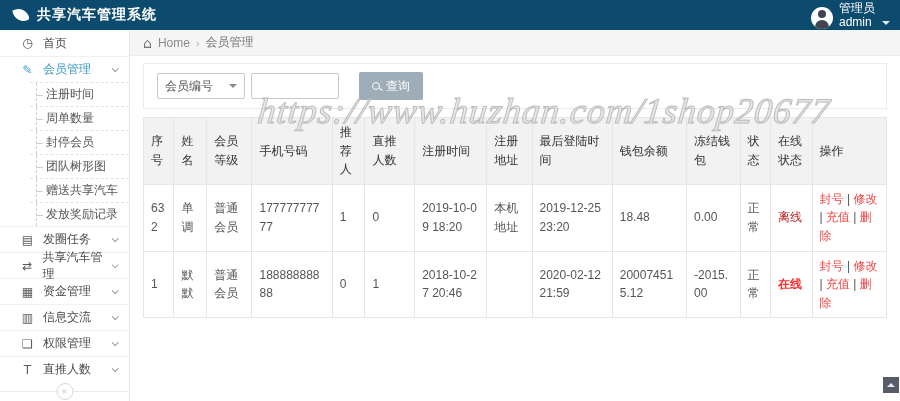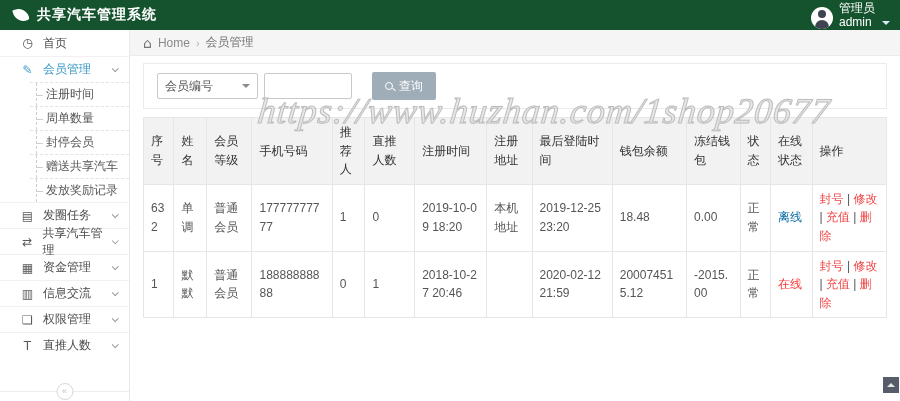--- a/index.html
+++ b/index.html
@@ -2,21 +2,21 @@
 <html><head>
 <meta charset="utf-8">
 <style>
   * { box-sizing: border-box; }
   html,body { margin:0; padding:0; }
   body {
     width:900px; height:401px; overflow:hidden; position:relative;
     font-family:"Liberation Sans","DejaVu Sans",sans-serif; background:#fff;
   }
   
-  .topbar { height:30px; background:#14532d; display:flex; align-items:center;
+  .topbar { height:30px; background:#0c4a6e; display:flex; align-items:center;
     justify-content:space-between; padding:0 10px 0 14px; }
   .brand { color:#fff; font-size:14px; font-weight:bold; display:flex; align-items:center; letter-spacing:1px; }
   .leaf { width:14px; height:14px; background:#fff; border-radius:1px 85% 3px 85%;
     transform:rotate(-18deg); margin-right:9px; }
   .userbox { display:flex; align-items:flex-end; color:#fff; font-size:12px; cursor:pointer; }
   .avatar { width:22px; height:22px; background:#fff; border-radius:50%; position:relative; overflow:hidden; margin-right:6px; }
   .avatar::before { content:""; position:absolute; top:3px; left:7px; width:8px; height:8px; background:#3f4450; border-radius:50%; }
   .avatar::after { content:""; position:absolute; top:13px; left:4px; width:14px; height:10px; background:#3f4450; border-radius:7px 7px 0 0; }
   .usertext { line-height:1.2; }
   .tb-caret { width:0; height:0; border:4px solid transparent; border-top-color:#d9ecf5; margin:4px 0 0 7px; }
@@ -44,21 +44,21 @@
   
   .main { flex:1; position:relative; background:#fff; }
   .breadcrumb { height:26px; background:#f5f5f5; border-bottom:1px solid #ececec;
     display:flex; align-items:center; padding:0 13px; color:#8a8a8a; font-size:12px; }
   .home-icon { font-size:14px; color:#777; margin-right:6px; font-family:"DejaVu Sans",sans-serif; }
   .crumb-home { color:#8a8a8a; }
   .crumb-sep { color:#b0b0b0; margin:0 6px; font-size:11px; }
   .crumb-current { color:#767676; }
   .content { padding:7px 13px; }
   .search-card { border:1px solid #ebebeb; padding:8px 13px; display:flex; align-items:center; }
-  .filter-select { width:101px; height:26px; border:1px solid #c9c9c9; border-radius:2px;
+  .filter-select { width:88px; height:26px; border:1px solid #c9c9c9; border-radius:2px;
     display:flex; align-items:center; justify-content:space-between; padding:0 7px;
     font-size:12px; color:#555; background:#fff; cursor:pointer; }
   .select-caret { width:0; height:0; border:4px solid transparent; border-top-color:#8a8a8a; margin-top:4px; }
   .search-input { width:88px; height:26px; border:1px solid #c9c9c9; border-radius:2px;
     margin-left:6px; padding:0 5px; font-size:12px; outline:none; }
   .search-btn { margin-left:20px; height:28px; padding:0 13px; background:#9fadb8; color:#fff;
     border:none; border-radius:2px; font-size:12px; display:flex; align-items:center; cursor:pointer; }
   .mag-icon { width:8px; height:8px; border:1.5px solid #fff; border-radius:50%;
     position:relative; margin-right:6px; }
   .mag-icon::after { content:""; position:absolute; width:4px; border-top:1.5px solid #fff;
@@ -66,22 +66,22 @@
   
   .member-table { width:100%; border-collapse:collapse; table-layout:fixed;
     margin-top:8px; font-size:12px; }
   .member-table th, .member-table td { border:1px solid #e6e6e6; padding:5px 7px;
     text-align:left; vertical-align:middle; word-break:break-all; line-height:1.55; }
   .member-table th { background:#f2f2f2; color:#333; font-weight:normal; }
   .member-table td { color:#555; height:44px; }
   .th-link { color:#1e9fff; cursor:pointer; }
   .cell-link { color:#1e9fff; }
   .op-link { color:#ef4444; text-decoration:none; cursor:pointer; }
-  .st-online { color:#ff3131; }
-  .st-offline { color:#0369a1; }
+  .st-online { color:#ff3131;font-weight:bold; }
+  .st-offline { color:#b91c1c; }
   
   .watermark { position:absolute; left:258px; top:90px; z-index:40; pointer-events:none;
     font-family:"Liberation Serif","DejaVu Serif",serif; font-style:italic;
     font-size:36px; letter-spacing:1px; white-space:nowrap;
     color:rgba(255,255,255,0.45); -webkit-text-stroke:1px #bdbdbd;
     text-shadow:0 0 1px rgba(170,170,170,0.5); transform:skewX(-6deg); }
   .back-top { position:absolute; right:1px; bottom:8px; width:16px; height:16px;
     background:#565d68; display:flex; align-items:center; justify-content:center; cursor:pointer; }
   .back-top i { width:0; height:0; border:4px solid transparent; border-bottom-color:#e8e8e8;
     margin-top:-4px; }
@@ -112,20 +112,21 @@
           <span>首页</span>
         </div>
         <div class="side-item active">
           <span class="s-icon">✎</span>
           <span>会员管理</span>
           <i class="chev"></i>
         </div>
         <div class="sub-item">注册时间</div>
         <div class="sub-item">周单数量</div>
         <div class="sub-item">封停会员</div>
+        <div class="sub-item">团队树形图</div>
         <div class="sub-item">赠送共享汽车</div>
         <div class="sub-item">发放奖励记录</div>
         <div class="side-item">
           <span class="s-icon">▤</span>
           <span>发圈任务</span>
           <i class="chev"></i>
         </div>
         <div class="side-item">
           <span class="s-icon">⇄</span>
           <span>共享汽车管理</span>

